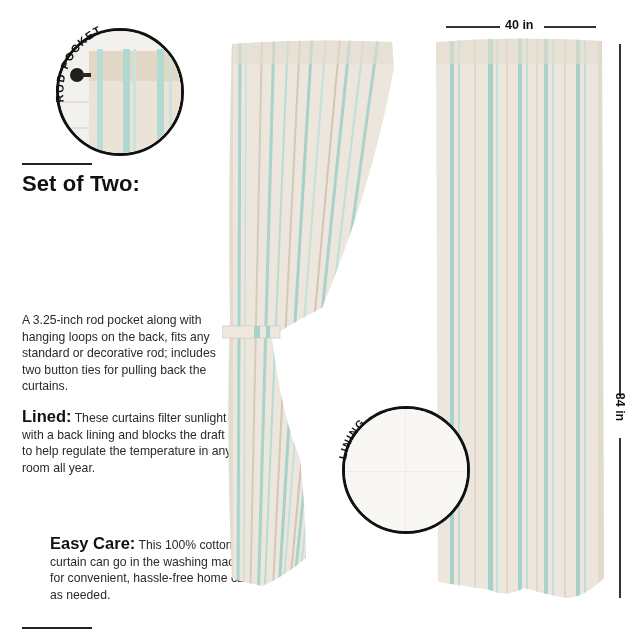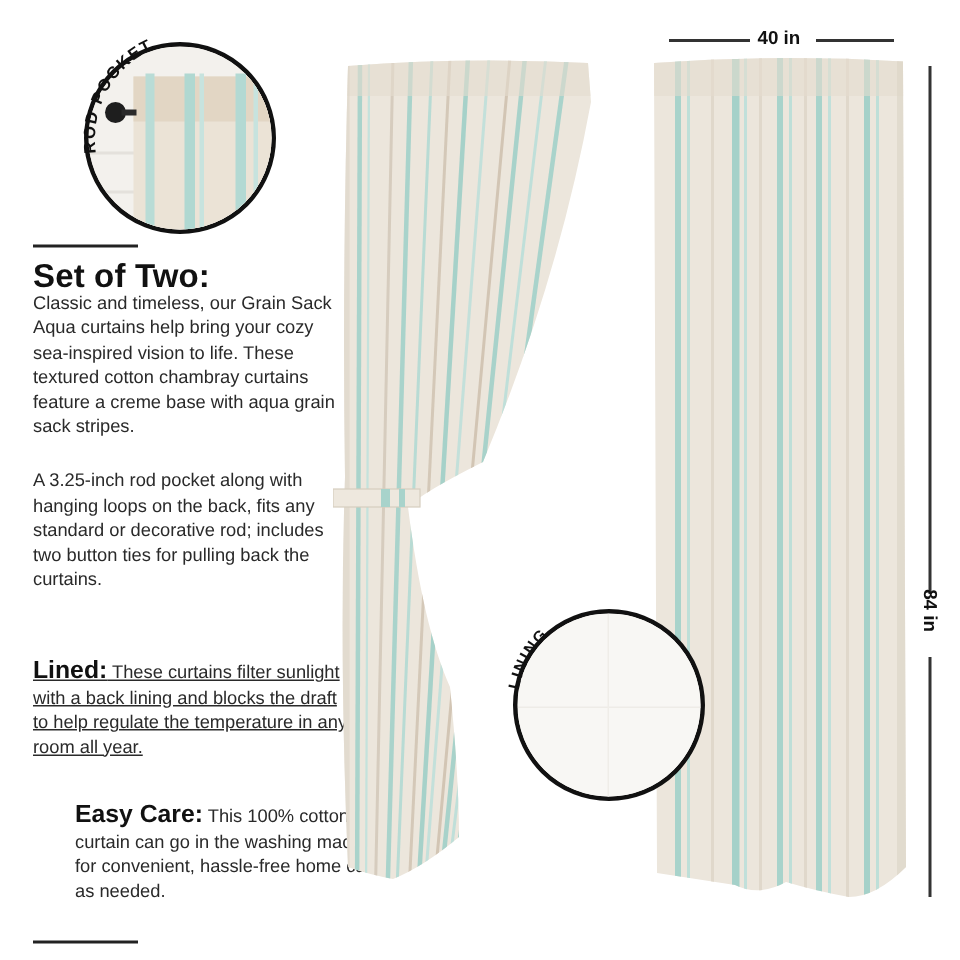--- a/index.html
+++ b/index.html
@@ -49,28 +49,27 @@
   </defs>
   <text font-family="Liberation Sans, sans-serif" font-size="11" font-weight="bold" letter-spacing="1.2" fill="#111">
     <textPath href="#rpArc">ROD POCKET</textPath>
   </text>
 </svg>
 
 <div class="rule" style="top:163px;"></div>
 
 <div class="section" style="top:176px;">
   <span class="title title-block">Set of Two:</span>
-  <span>Classic and timeless, our Grain Sack Aqua curtains help bring your cozy sea-inspired vision to life. These textured cotton chambray curtains feature a creme base with aqua grain sack stripes.</span>
 </div>
 
 <div class="section" style="top:312px;">
   <span>A 3.25-inch rod pocket along with hanging loops on the back, fits any standard or decorative rod; includes two button ties for pulling back the curtains.</span>
 </div>
 
-<div class="section" style="top:439px;text-decoration:underline;">
+<div class="section" style="top:408px;">
   <span class="inline-title">Lined:</span>
   <span>These curtains filter sunlight with a back lining and blocks the draft to help regulate the temperature in any room all year.</span>
 </div>
 
 <div class="section" style="top:535px;margin-left:28px;">
   <span class="inline-title">Easy Care:</span>
   <span>This 100% cotton curtain can go in the washing machine for convenient, hassle-free home care as needed.</span>
 </div>
 
 <div class="rule" style="top:627px;"></div>

